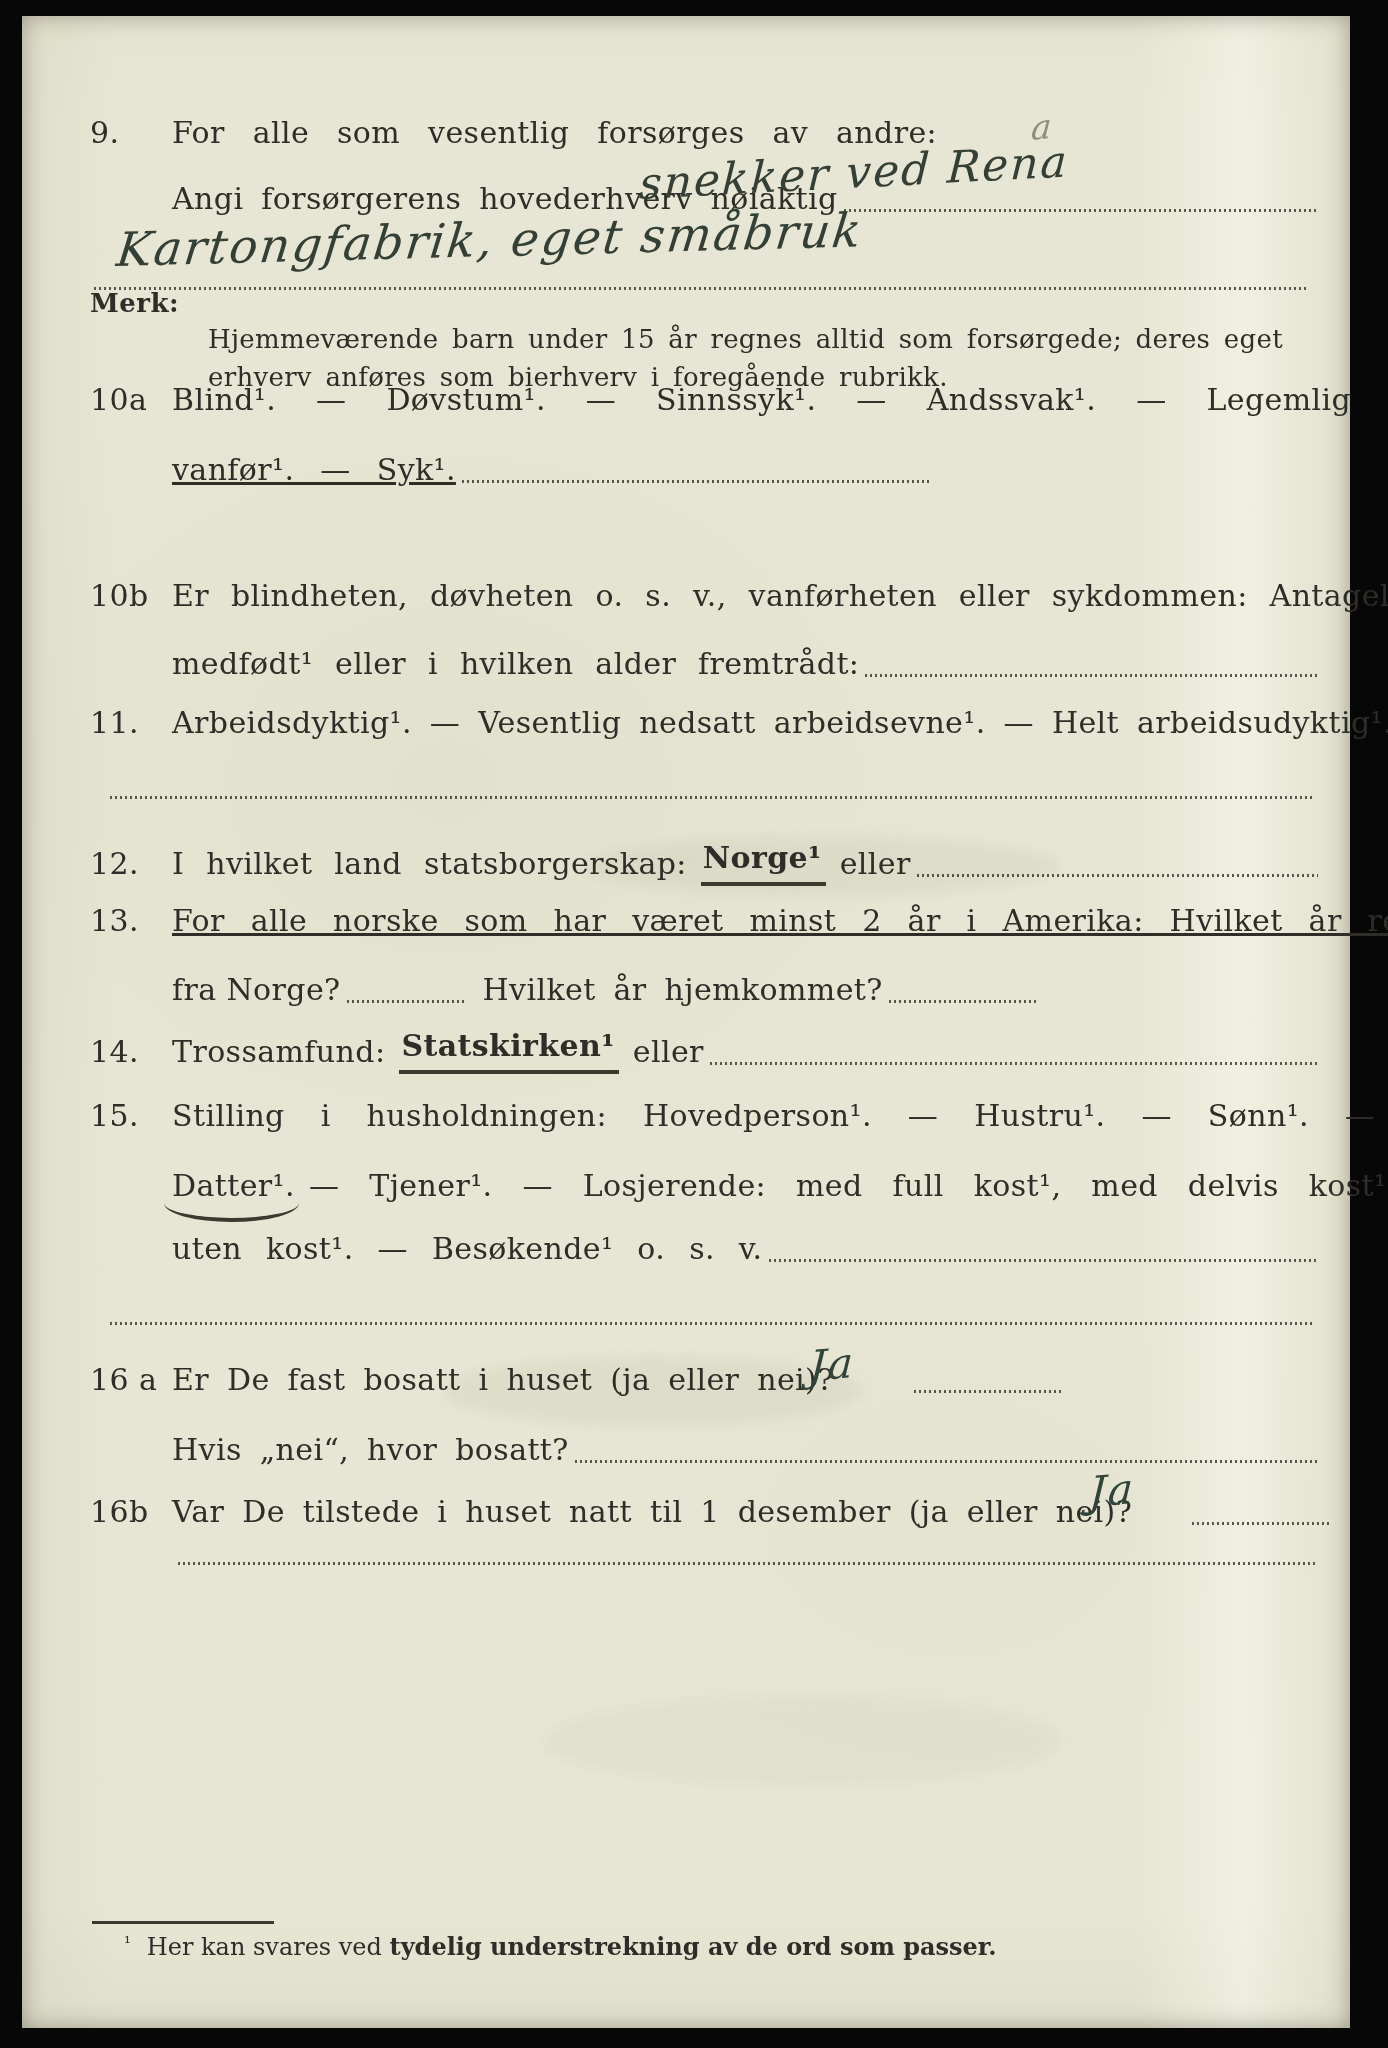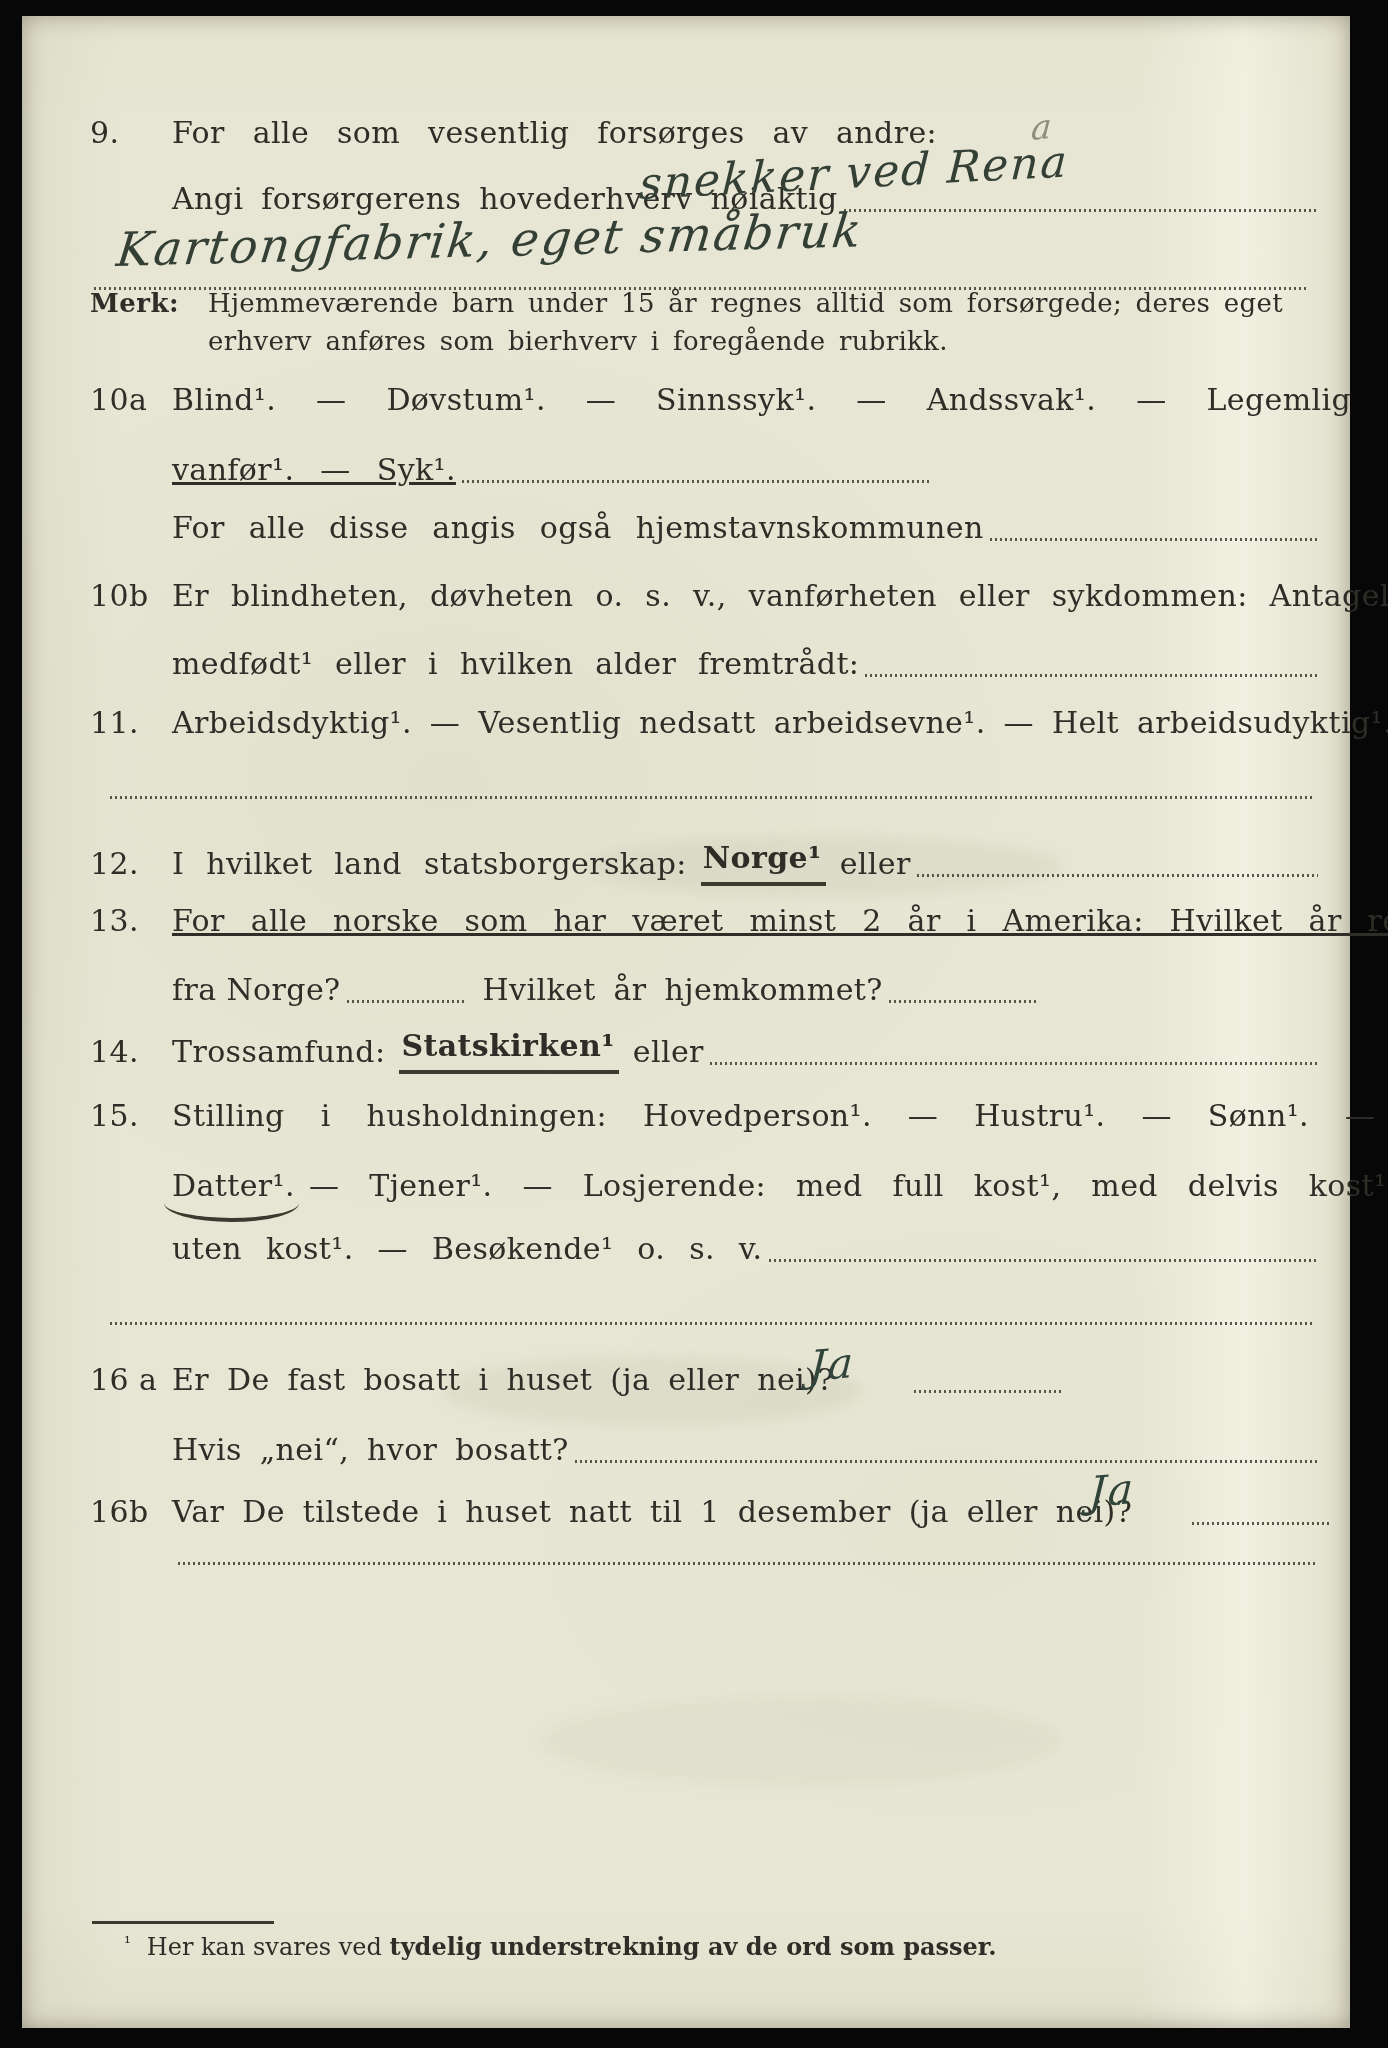--- a/index.html
+++ b/index.html
@@ -44,21 +44,21 @@
   .gap{margin-left:14px;}
   .u-hand{border-bottom:4px solid #3b3a2f;padding:0 4px 2px 2px;font-weight:bold;}
   .u-curve{position:relative;display:inline-block;}
   .u-curve::after{
     content:"";position:absolute;left:-8px;right:-4px;bottom:-14px;height:16px;
     border-bottom:4px solid #3b3a2f;
     border-radius:0 0 50% 50% / 0 0 95% 95%;
   }
   .merk-row{font-size:26px;line-height:38px;letter-spacing:.3px;white-space:normal;align-items:flex-start;}
   .merk-label{flex:0 0 118px;font-weight:bold;letter-spacing:.5px;}
-  .merk-text{flex:1 1 auto;word-spacing:5px;}
+  .merk-text{flex:1 1 auto;word-spacing:5px;margin-top:36px;}
   .hw{
     position:absolute;
     font-family:"DejaVu Serif","Liberation Serif",serif;
     font-style:italic;font-size:44px;color:#343f35;
     white-space:nowrap;letter-spacing:2px;
     transform:rotate(-3deg) skewX(-6deg);transform-origin:left bottom;
   }
   .hw.big{font-size:47px;transform:rotate(-1.5deg) skewX(-8deg);}
   .hw.ja{font-size:42px;color:#31443a;transform:rotate(-5deg) skewX(-8deg);}
   .hw.pencil{font-size:34px;color:#8f8d7c;transform:rotate(-6deg) skewX(-10deg);}
@@ -99,25 +99,20 @@
 
     <div class="row" style="top:362px">
       <span class="num">10a</span>
       <span class="txt ws30">Blind¹. — Døvstum¹. — Sinnssyk¹. — Andssvak¹. — Legemlig</span>
     </div>
     <div class="row" style="top:432px">
       <span class="num"></span>
       <span class="txt ws16">vanfør¹. — Syk¹.</span>
       <span class="leader fixed w470"></span>
     </div>
-    <div class="row" style="top:490px">
-      <span class="num"></span>
-      <span class="txt ws14">For alle disse angis også hjemstavnskommunen</span>
-      <span class="leader"></span>
-    </div>
 
     <div class="row" style="top:558px">
       <span class="num">10b</span>
       <span class="txt ws12">Er blindheten, døvheten o. s. v., vanførheten eller sykdommen: Antagelig</span>
     </div>
     <div class="row" style="top:626px">
       <span class="num"></span>
       <span class="txt ws12">medfødt¹ eller i hvilken alder fremtrådt:</span>
       <span class="leader"></span>
     </div>

